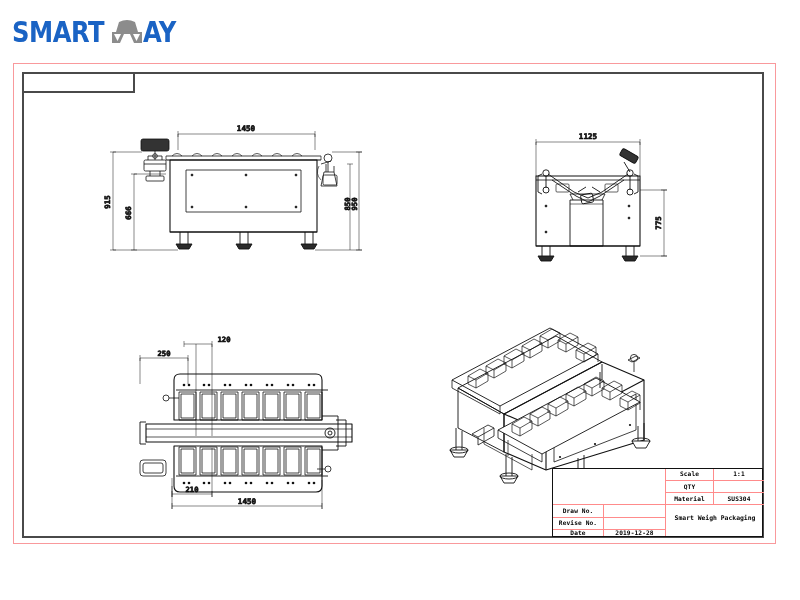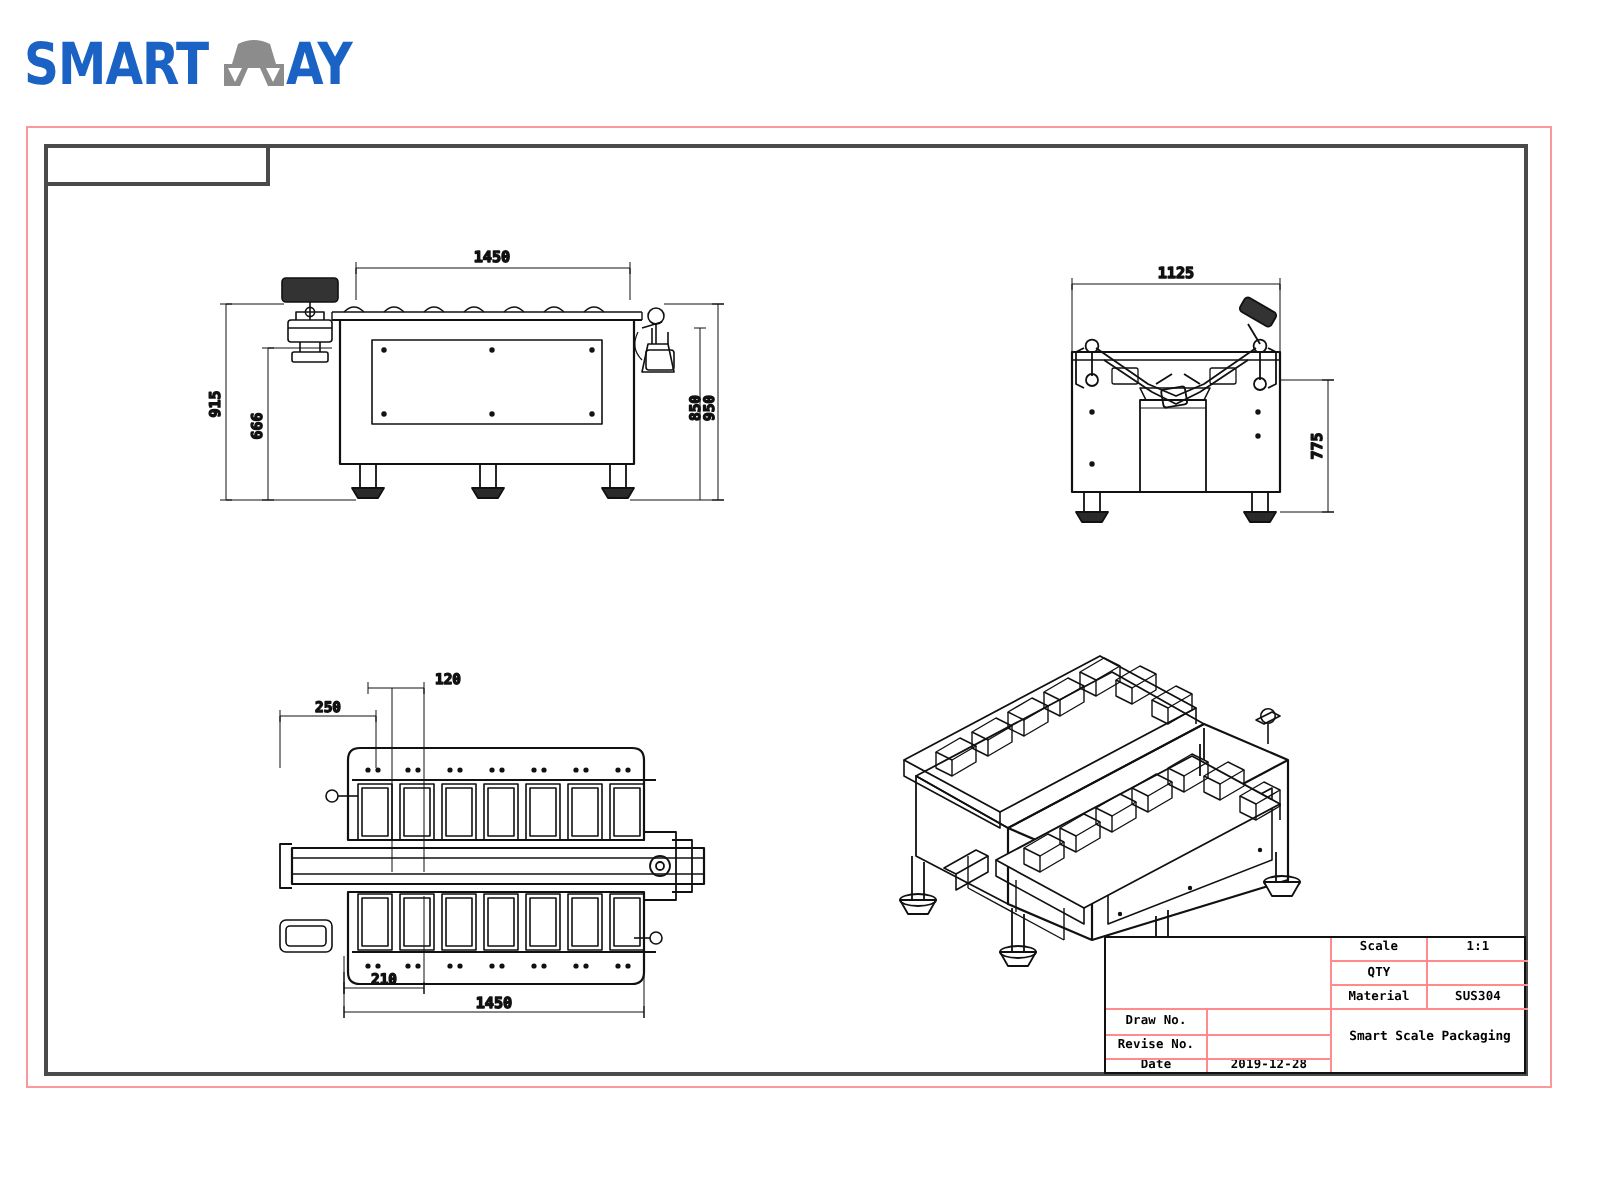--- a/index.html
+++ b/index.html
@@ -544,21 +544,21 @@
 
     <div class="tb-cell">QTY</div>
     <div class="tb-cell nor"></div>
 
     <div class="tb-cell">Material</div>
     <div class="tb-cell nor">SUS304</div>
 
     <div class="tb-cell">Draw No.</div>
     <div class="tb-cell"></div>
 
-    <div class="tb-company">Smart Scale Packaging</div>
+    <div class="tb-company">Smart Weigh Packaging</div>
 
     <div class="tb-cell">Revise No.</div>
     <div class="tb-cell"></div>
 
     <div class="tb-cell nob">Date</div>
     <div class="tb-cell nob">2019-12-28</div>
   </div>
 
 </div>
 

